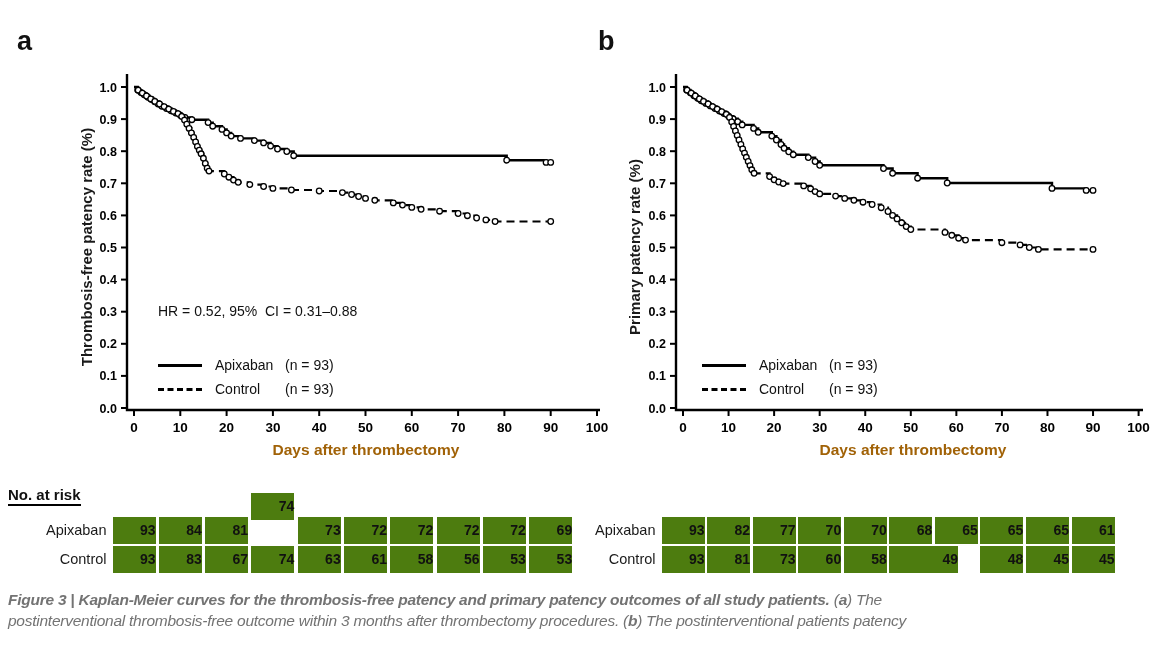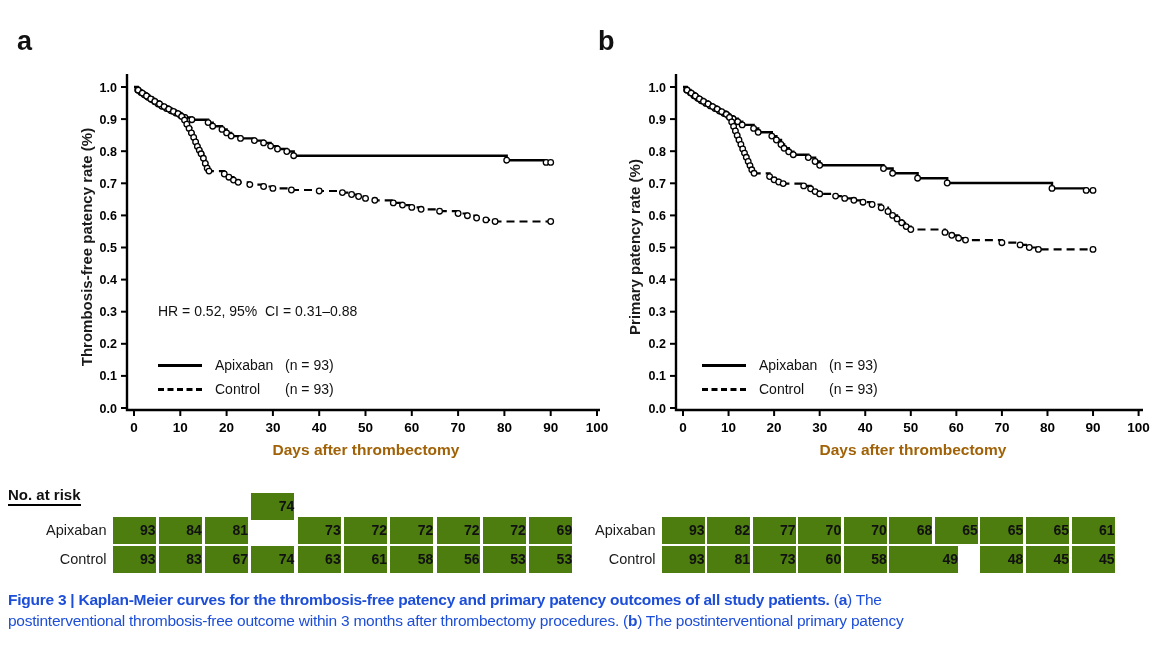--- a/index.html
+++ b/index.html
@@ -22,21 +22,21 @@
   .legend-sample.solid{border-top:3px solid #000;}
   .legend-sample.dashed{border-top:3px dashed #000;}
   .legend-name{display:inline-block;min-width:70px;font-size:14px;color:#111;}
   .legend-n{font-size:14px;color:#111;white-space:pre;}
   .risk-header{position:absolute;left:8px;top:486px;font-size:15px;font-weight:700;
                border-bottom:2px solid #000000;padding-bottom:1px;color:#111;}
   .risk-row-label{position:absolute;width:110px;text-align:right;font-size:14.5px;color:#1a1a1a;line-height:27px;}
   .risk-cell{position:absolute;width:43px;height:27px;background:#4d7c0f;text-align:right;
              font-size:14px;font-weight:700;line-height:27px;color:#111;}
   .caption{position:absolute;left:8px;top:589px;width:1155px;font-size:15.5px;line-height:21px;
-           letter-spacing:-0.25px;color:#1d4ed8;}
+           letter-spacing:-0.25px;color:#737373;font-style:italic;}
   .cap-line{white-space:nowrap;}
   .cap-b{font-weight:700;}
 </style>
 </head>
 <body>
 
 <div class="fig">
 
   <svg id="chart-svg" width="1168" height="480">
       <g>
@@ -388,16 +388,16 @@
       <div class="risk-cell" style="left: 843.74px; top: 546px;">58</div>
       <div class="risk-cell" style="left: 889.3px; top: 546px;">52</div>
       <div class="risk-cell" style="left: 915px; top: 546px;">49</div>
       <div class="risk-cell" style="left: 980.42px; top: 546px;">48</div>
       <div class="risk-cell" style="left: 1025.98px; top: 546px;">45</div>
       <div class="risk-cell" style="left: 1071.54px; top: 546px;">45</div>
     </div>
 
   <div class="caption" id="caption">
       <div class="cap-line"><span class="cap-b">Figure 3 | Kaplan-Meier curves for the thrombosis-free patency and primary patency outcomes of all study patients.</span><span> (</span><span class="cap-b">a</span><span>) The</span></div>
-      <div class="cap-line"><span>postinterventional thrombosis-free outcome within 3 months after thrombectomy procedures. (</span><span class="cap-b">b</span><span>) The postinterventional primary patency</span></div>
+      <div class="cap-line"><span>postinterventional thrombosis-free outcome within 3 months after thrombectomy procedures. (</span><span class="cap-b">b</span><span>) The postinterventional patients patency</span></div>
     </div>
 
 </div>
 
 </body></html>

